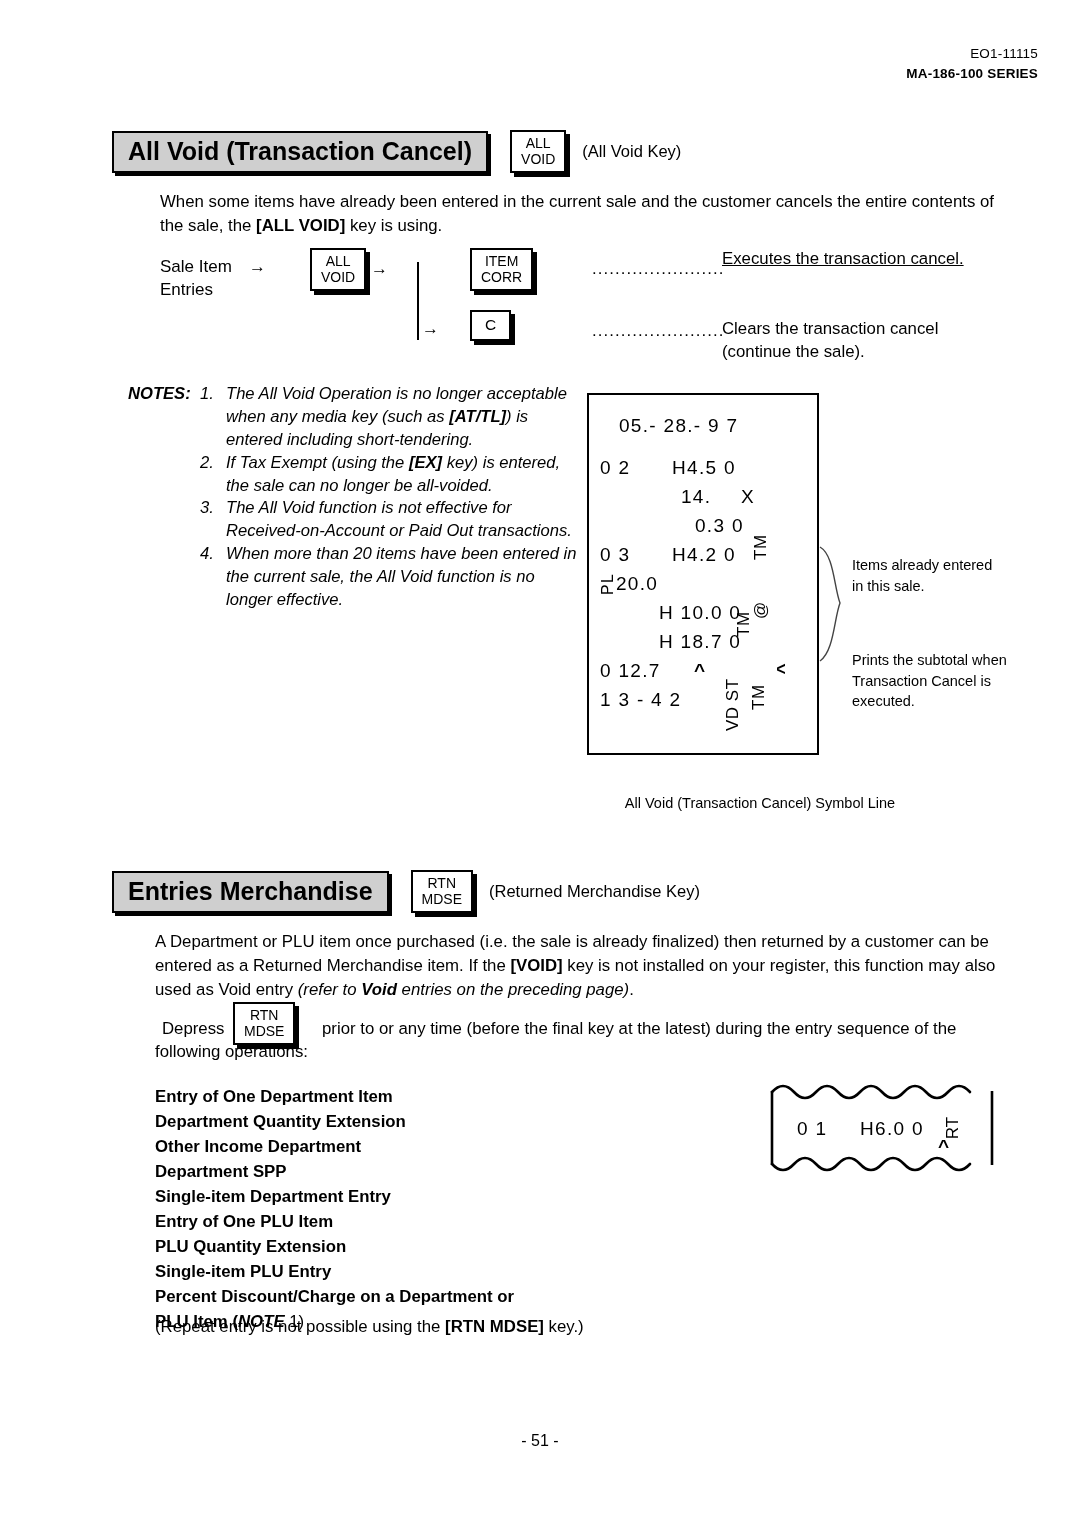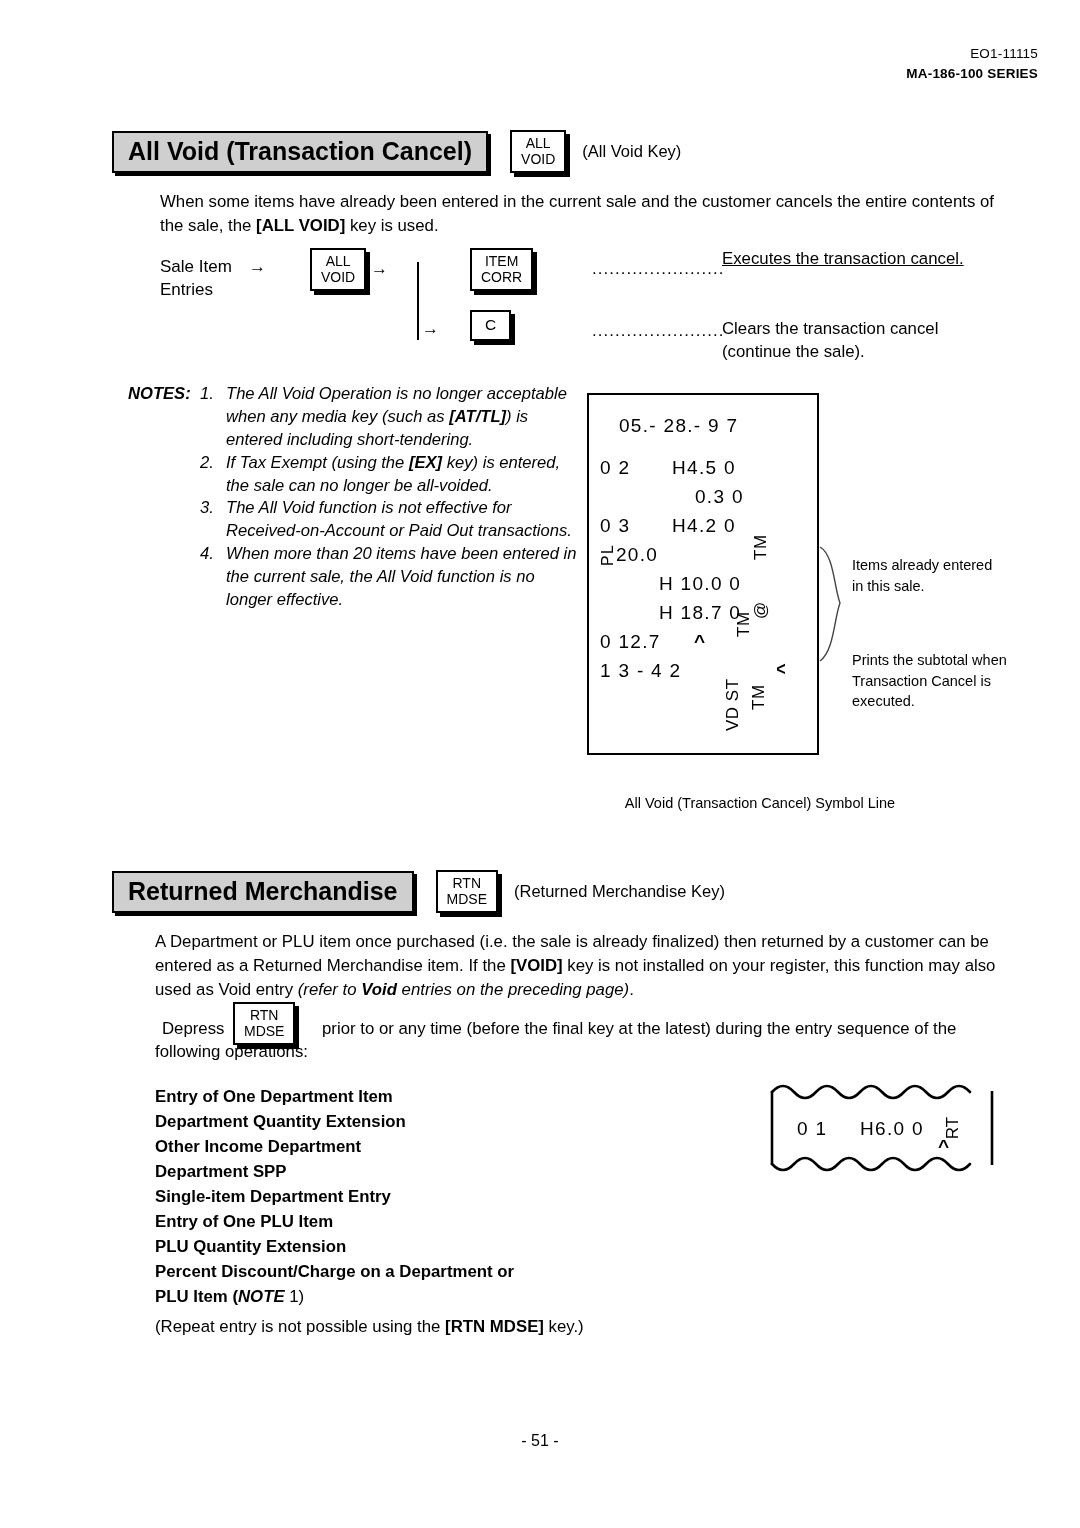--- a/index.html
+++ b/index.html
@@ -205,21 +205,21 @@
   <div class="sec-head-row" style="left:112px; top:130px;">
     <div class="sec-title">All Void (Transaction Cancel)</div>
     <div class="keycap sec-keycap">
       <span class="kl">ALL</span>
       <span class="kl">VOID</span>
     </div>
     <div class="sec-keynote">(All Void Key)</div>
   </div>
 
   <div class="para" style="left:160px; top:190px; width:852px;">
-    <span>When some items have already been entered in the current sale and the customer cancels the entire contents of the sale, the </span><b>[ALL VOID]</b><span> key is used.</span>
+    <span>When some items have already been entered in the current sale and the customer cancels the entire contents of the sale, the </span><b>[ALL VOID]</b><span> key is using.</span>
   </div>
 
   <div class="flow" style="left:0; top:0;">
 
     <div class="flow-label" style="left:160px; top:255px;">
       <div>Sale Item</div>
       <div>Entries</div>
     </div>
 
     <div class="arrow" style="left:249px; top:258px;">→</div>
@@ -289,20 +289,24 @@
     <div class="rc-lines">
       <div class="rc-row" style="height:42px;margin-top:6px;">
         <div class="rc-c" style="left:30px; top:0;">05.- 28.- 9 7</div>
       </div>
 
       <div class="rc-row">
         <div class="rc-c" style="left:11px;">0 2</div>
         <div class="rc-c" style="left:83px;">H4.5 0</div>
       </div>
 
+      <div class="rc-row">
+        <div class="rc-c" style="left:92px;">14.</div>
+        <div class="rc-c" style="left:152px;">X</div>
+      </div>
 
       <div class="rc-row">
         <div class="rc-c" style="left:106px;">0.3 0</div>
       </div>
 
       <div class="rc-row">
         <div class="rc-c" style="left:11px;">0 3</div>
         <div class="rc-c" style="left:83px;">H4.2 0</div>
       </div>
 
@@ -341,21 +345,21 @@
   <svg width="28" height="120" style="position:absolute; left:818px; top:545px;">
     <path d="M2 2 C 16 10, 16 42, 22 58 C 16 74, 16 106, 2 116" fill="none" stroke="#444" stroke-width="1.4"></path>
   </svg>
 
   <div class="callout" style="left:852px; top:555px; width:150px;">Items already entered in this sale.</div>
   <div class="callout" style="left:852px; top:650px; width:180px;">Prints the subtotal when Transaction Cancel is executed.</div>
 
   <div class="caption" style="left:620px; top:793px; width:280px;">All Void (Transaction Cancel) Symbol Line</div>
 
   <div class="sec-head-row" style="left:112px; top:870px;">
-    <div class="sec-title">Returned Merchandise</div>
+    <div class="sec-title">Entries Merchandise</div>
     <div class="keycap sec-keycap">
       <span class="kl">RTN</span>
       <span class="kl">MDSE</span>
     </div>
     <div class="sec-keynote">(Returned Merchandise Key)</div>
   </div>
 
   <div class="para" style="left:155px; top:930px; width:862px;">
     <span>A Department or PLU item once purchased (i.e. the sale is already finalized) then returned by a customer can be entered as a Returned Merchandise item. If the </span><b>[VOID]</b><span> key is not installed on your register, this function may also used as Void entry </span><i>(refer to </i><i><b>Void</b></i><i> entries on the preceding page)</i><span>.</span>
   </div>
@@ -371,20 +375,21 @@
   <div class="para" style="left:155px; top:1040px;">following operations:</div>
 
   <div class="ops" style="left:155px; top:1084px; width:470px;">
     <div>Entry of One Department Item</div>
     <div>Department Quantity Extension</div>
     <div>Other Income Department</div>
     <div>Department SPP</div>
     <div>Single-item Department Entry</div>
     <div>Entry of One PLU Item</div>
     <div>PLU Quantity Extension</div>
+    <div>Single-item PLU Entry</div>
     <div>Percent Discount/Charge on a Department or</div>
     <div>
       <span>PLU Item (</span><span class="note-ital">NOTE</span><span style="font-weight:normal;"> 1)</span>
     </div>
   </div>
 
   <div class="torn" style="left:766px; top:1078px; width:232px; height:100px;">
     <svg width="232" height="100" style="position:absolute; left:0; top:0;">
       <path d="M6 14 q 11 -12, 22 0 t 22 0 t 22 0 t 22 0 t 22 0 t 22 0 t 22 0 t 22 0 t 22 0" fill="none" stroke="#000" stroke-width="2.6" stroke-linecap="round"></path>
       <path d="M6 86 q 11 12, 22 0 t 22 0 t 22 0 t 22 0 t 22 0 t 22 0 t 22 0 t 22 0 t 22 0" fill="none" stroke="#000" stroke-width="2.6" stroke-linecap="round"></path>

